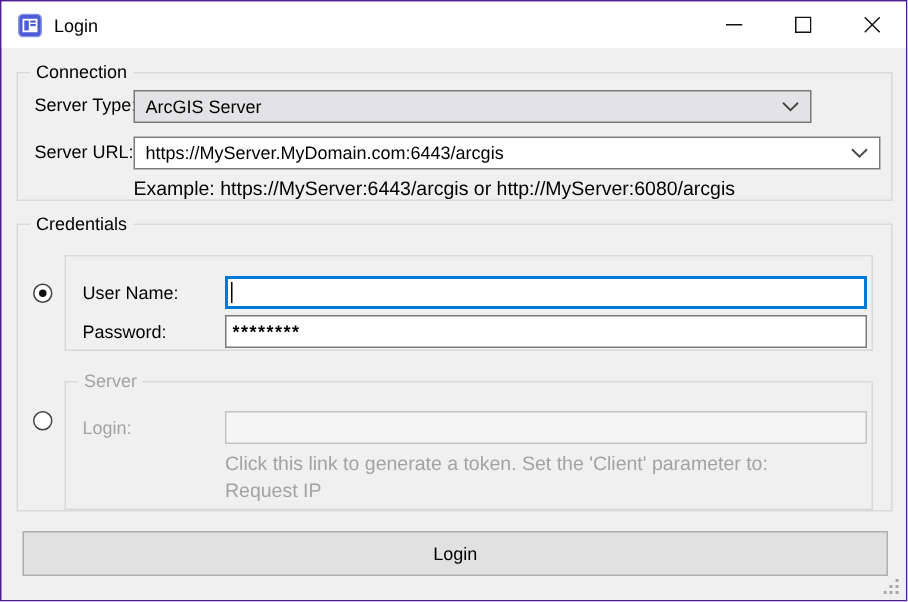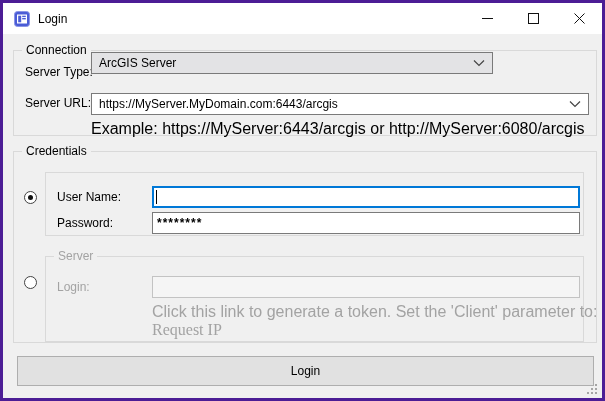--- a/index.html
+++ b/index.html
@@ -1,19 +1,19 @@
 <!DOCTYPE html>
 <html><head>
 <meta charset="utf-8">
 <style>
   * { margin:0; padding:0; box-sizing:border-box; font-family:"Liberation Sans", sans-serif; }
   html,body { background:#ffffff; }
   .window {
     position:relative; width:605px; height:401px;
-    background:#f0f0f0; border:3px solid #4c1d95; overflow:hidden;
+    background:#f0f0f0; border:1px solid #4c1d95; overflow:hidden;
   }
   
   .titlebar {
     position:absolute; top:0; left:0; right:0; height:31px;
     background:#ffffff; display:flex; align-items:center;
   }
   .app-icon { margin-left:11px; width:16px; height:16px; display:block; }
   .title-text { margin-left:8px; font-size:12px; color:#000; }
   .caption-buttons { margin-left:auto; display:flex; height:100%; }
   .caption-btn {
@@ -49,21 +49,21 @@
   .caret { position:absolute; width:1px; height:14px; background:#000; }
   
   .radio {
     position:absolute; width:13px; height:13px; border-radius:50%;
     border:1px solid #424242; background:#ffffff; cursor:default;
   }
   .radio.checked::after {
     content:""; position:absolute; left:3px; top:3px; width:5px; height:5px;
     border-radius:50%; background:#101010;
   }
-  .helper-text { position:absolute; font-size:16px; color:#000; white-space:nowrap; }
+  .helper-text { position:absolute; font-size:13px; color:#000; white-space:nowrap; }
   .helper-text.disabled { color:#a3a3a3; }
   
   .login-btn {
     position:absolute; left:14px; top:353px; width:577px; height:30px;
     background:#e1e1e1; border:1px solid #aeaeae; font-size:12px; color:#000;
     display:flex; align-items:center; justify-content:center; cursor:default;
   }
   .resize-grip { position:absolute; right:4px; bottom:3px; width:11px; height:11px; }
 </style>
 </head>
@@ -97,21 +97,21 @@
             <line x1="10.5" y1="0.5" x2="0.5" y2="10.5" stroke="#111" stroke-width="1"></line>
           </svg>
       </button>
     </div>
   </div>
 
   <div class="groupbox" style="left:10px; top:47px; width:584px; height:86px;">
     <span class="groupbox-label">Connection</span>
 
     <span class="field-label" style="left:11px; top:14px;">Server Type:</span>
-    <div class="combo combo-gray" style="left:77px; top:1px; width:402px;gap:48px;">
+    <div class="combo combo-gray" style="left:77px; top:11px; width:452px;gap:48px;">
       <span class="combo-value">ArcGIS Server</span>
       <svg class="combo-arrow" viewBox="0 0 12 8">
           <polyline points="1,1.5 6,6.5 11,1.5" fill="none" stroke="#444" stroke-width="1.2"></polyline>
         </svg>
     </div>
 
     <span class="field-label" style="left:11px; top:45px;text-align:right;">Server URL:</span>
     <div class="combo combo-white" style="left:77px; top:42px; width:498px;">
       <span class="combo-value">https://MyServer.MyDomain.com:6443/arcgis</span>
       <svg class="combo-arrow" viewBox="0 0 12 8">
@@ -139,21 +139,21 @@
 
     <span class="radio" style="left:10px; top:124px;"></span>
 
     <div class="groupbox" style="left:31px; top:104px; width:539px; height:86px;">
       <span class="groupbox-label disabled">Server</span>
 
       <span class="field-label disabled" style="left:11px; top:23px;">Login:</span>
       <input class="textbox disabled" style="left: 106px; top: 19px;" type="text" disabled="" value="">
 
       <span class="helper-text disabled" style="left:106px; top:46px;">Click this link to generate a token. Set the 'Client' parameter to:</span>
-      <span class="helper-text disabled" style="left:106px; top:64px;font-family:Liberation Serif, serif;">Request IP</span>
+      <span class="helper-text disabled" style="left:106px; top:64px;">Request IP</span>
     </div>
   </div>
 
   <button class="login-btn">
     <span>Login</span>
   </button>
 
   <svg class="resize-grip" viewBox="0 0 11 11">
     <rect x="8" y="0" width="2" height="2" fill="#a5a5a5"></rect>
     <rect x="4" y="4" width="2" height="2" fill="#a5a5a5"></rect>

